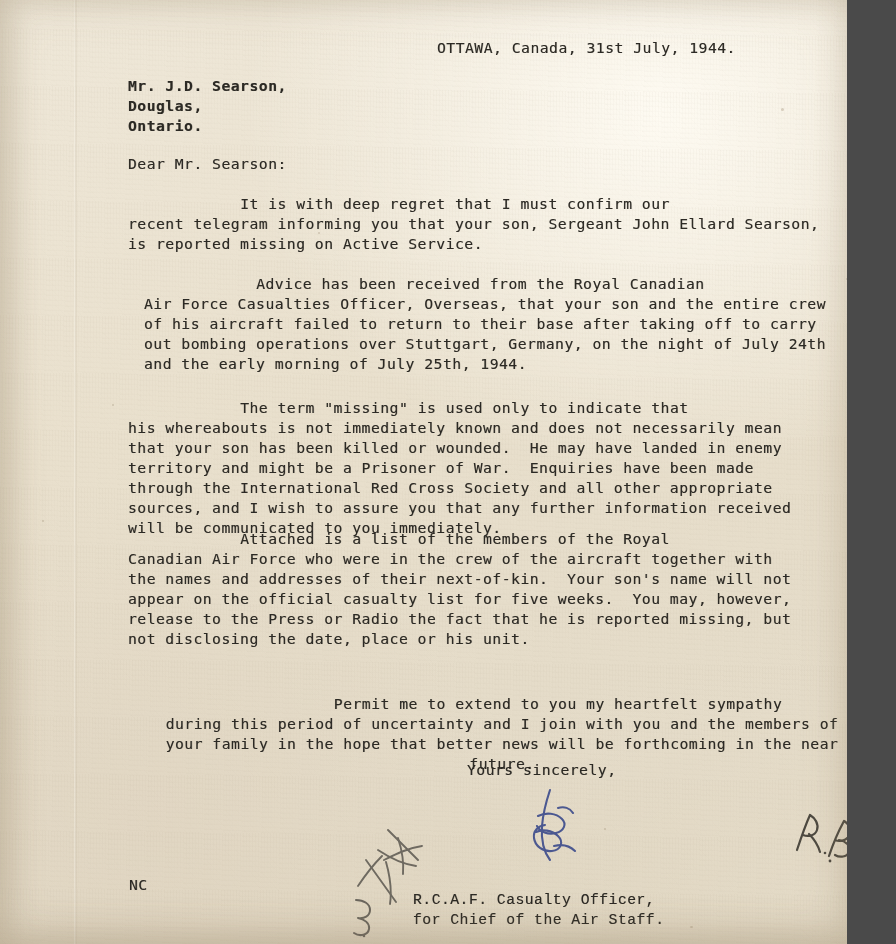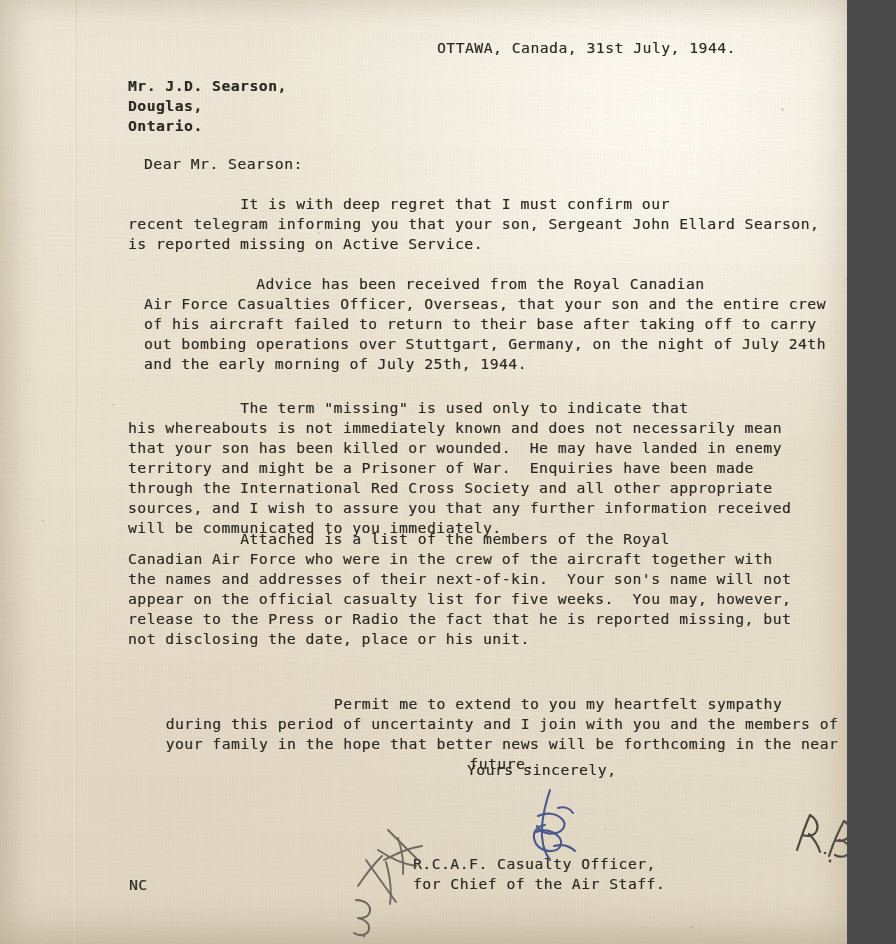--- a/index.html
+++ b/index.html
@@ -69,31 +69,31 @@
     line-height: 20px;
     letter-spacing: 0.5px;
     white-space: pre;
     text-shadow:
       0.4px 0.3px 0 rgba(42,40,35,0.30),
       -0.3px 0 0 rgba(60,56,48,0.16);
   }
 
   #date-line   { left: 437px; top: 38px; }
   #addressee   { left: 128px; top: 76px; font-weight: bold; }
-  #salutation  { left: 128px; top: 154px; margin-left: 16px; }
+  #salutation  { left: 128px; top: 154px; }
 
   .para { left: 128px; white-space: pre-wrap; width: 748px; }
   #para-1 { top: 194px; }
   #para-2 { top: 274px; margin-left: 16px; }
   #para-3 { top: 398px; }
   #para-4 { top: 529px; }
   #para-5 { top: 694px; text-align: center; }
 
   #closing     { left: 467px; top: 760px; }
-  #sig-block   { left: 413px; top: 854px; }
+  #sig-block   { left: 413px; top: 890px; font-family: Liberation Mono, monospace; }
   #typist      { left: 129px; top: 875px; }
 
   
   .ink {
     position: absolute;
     pointer-events: none;
   }
   #signature-ink {
     left: 520px;
     top: 788px;

